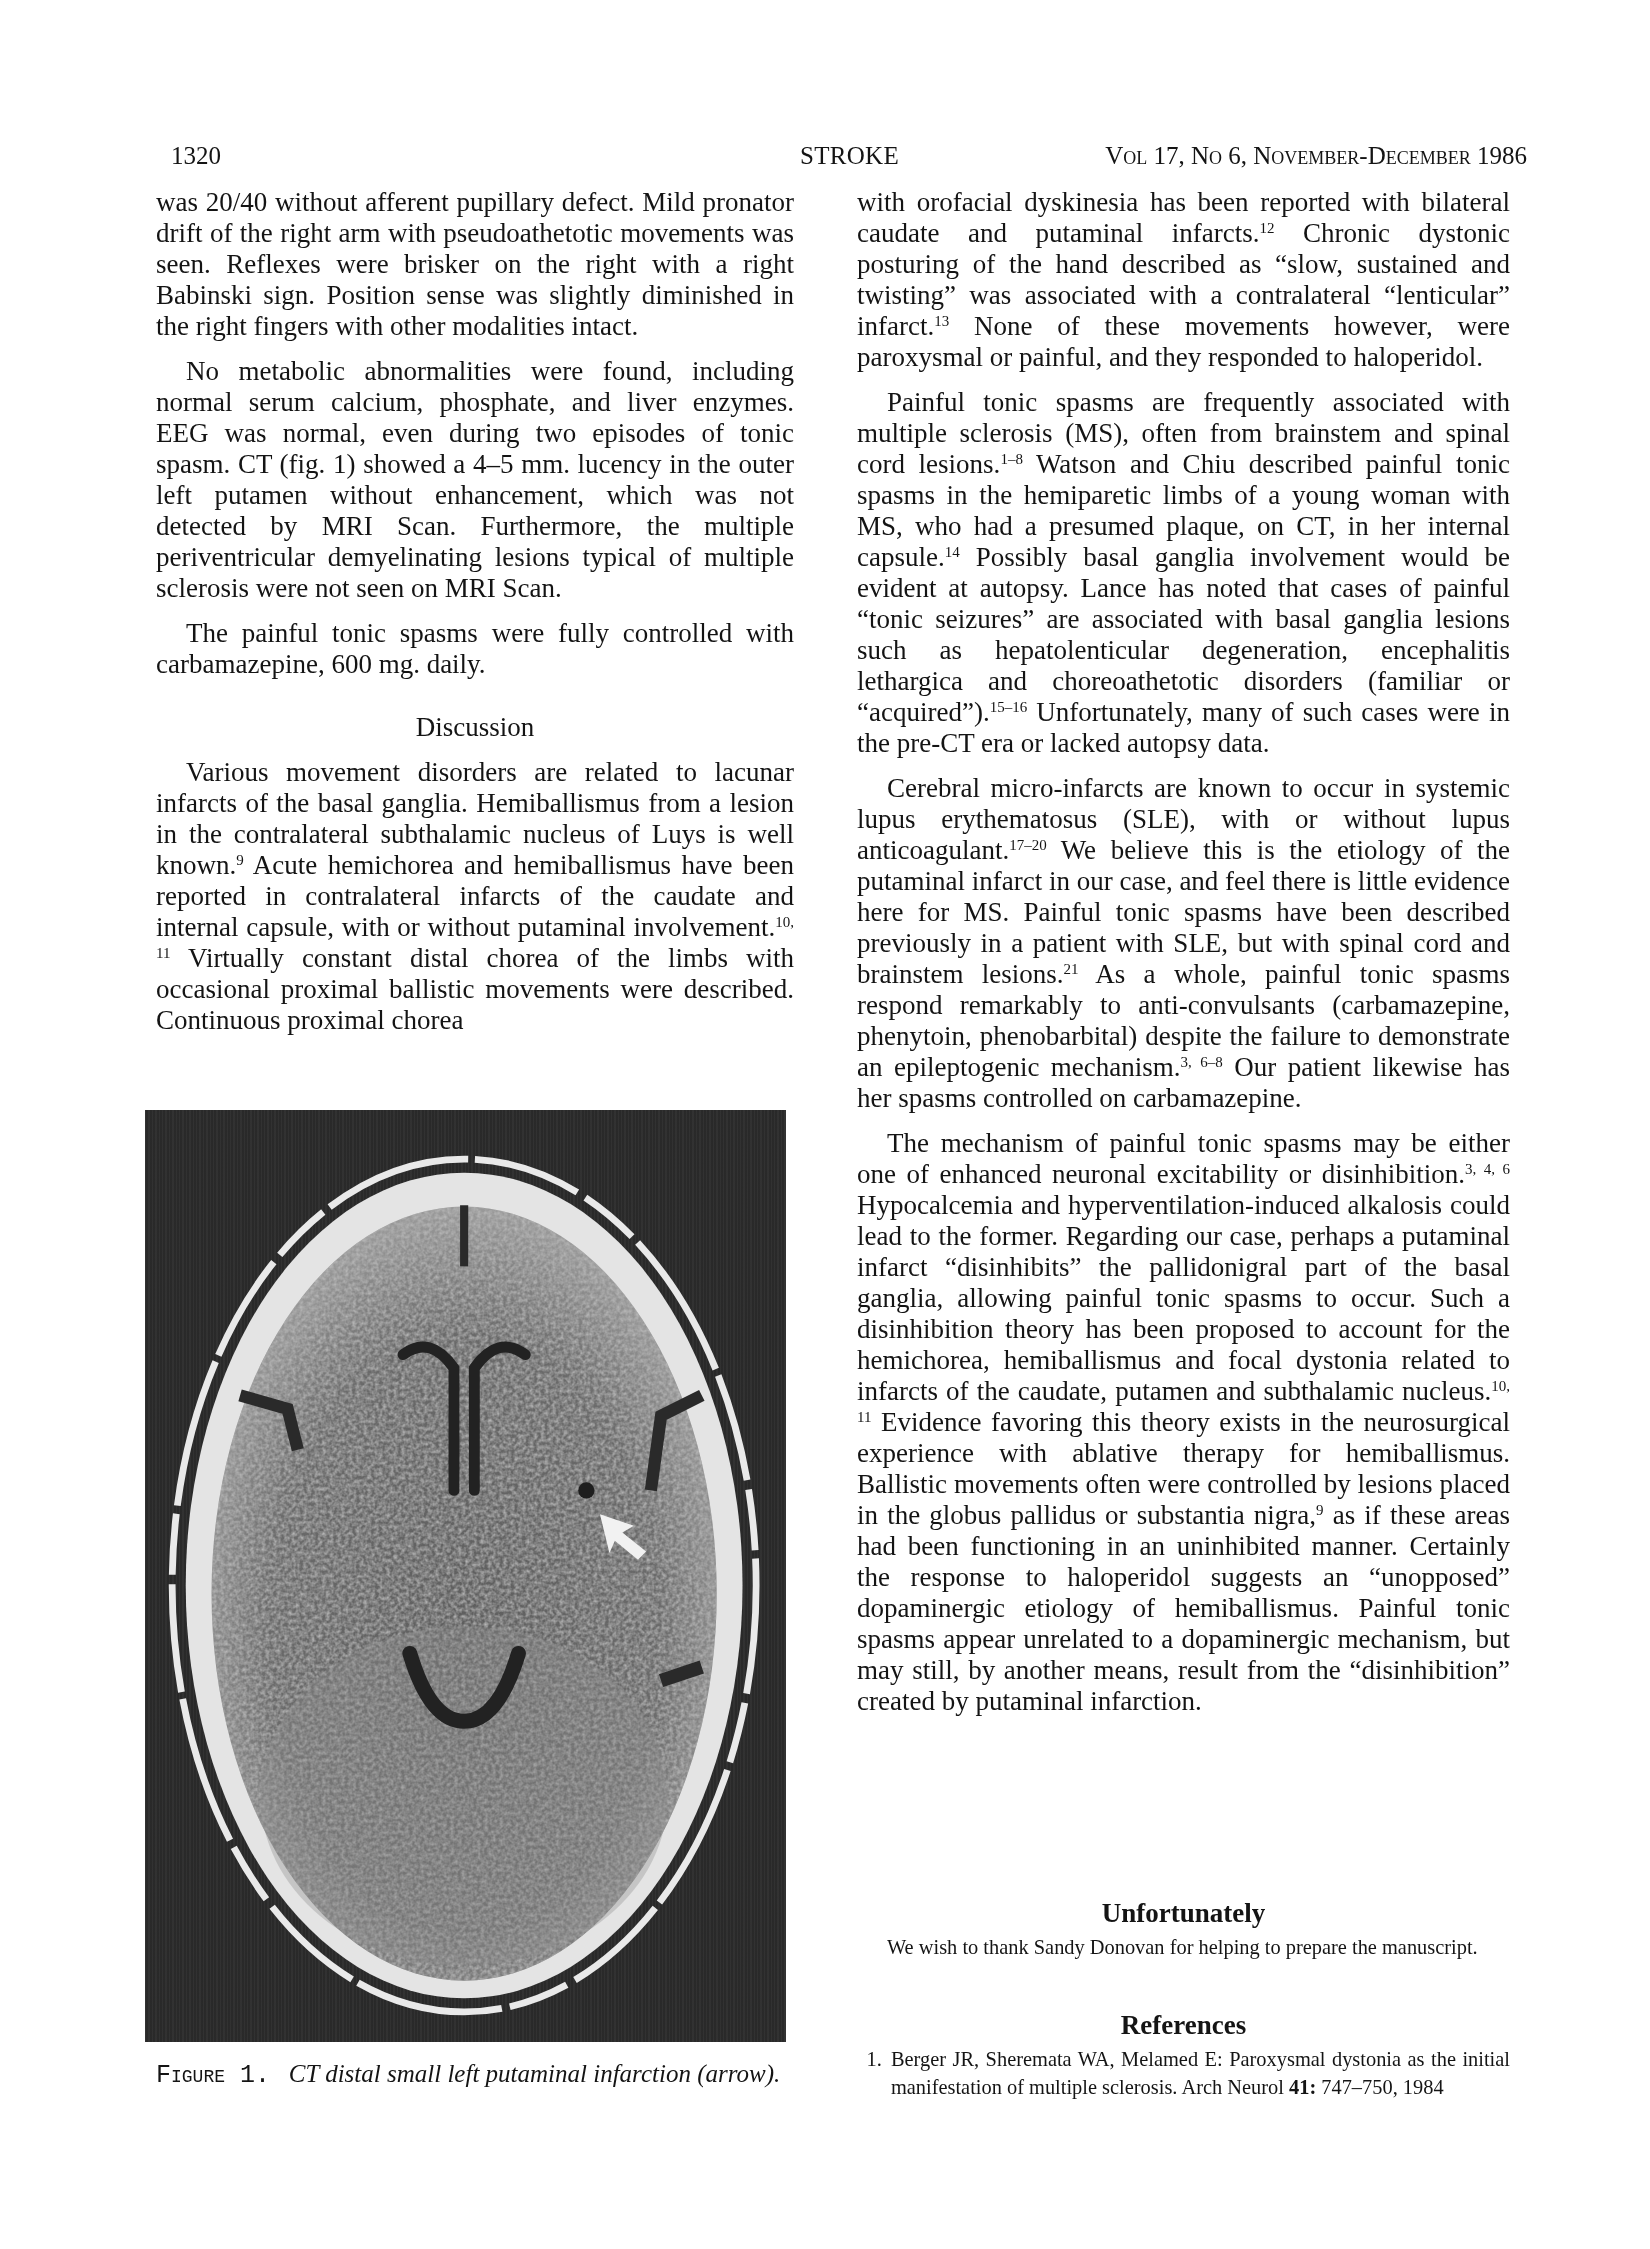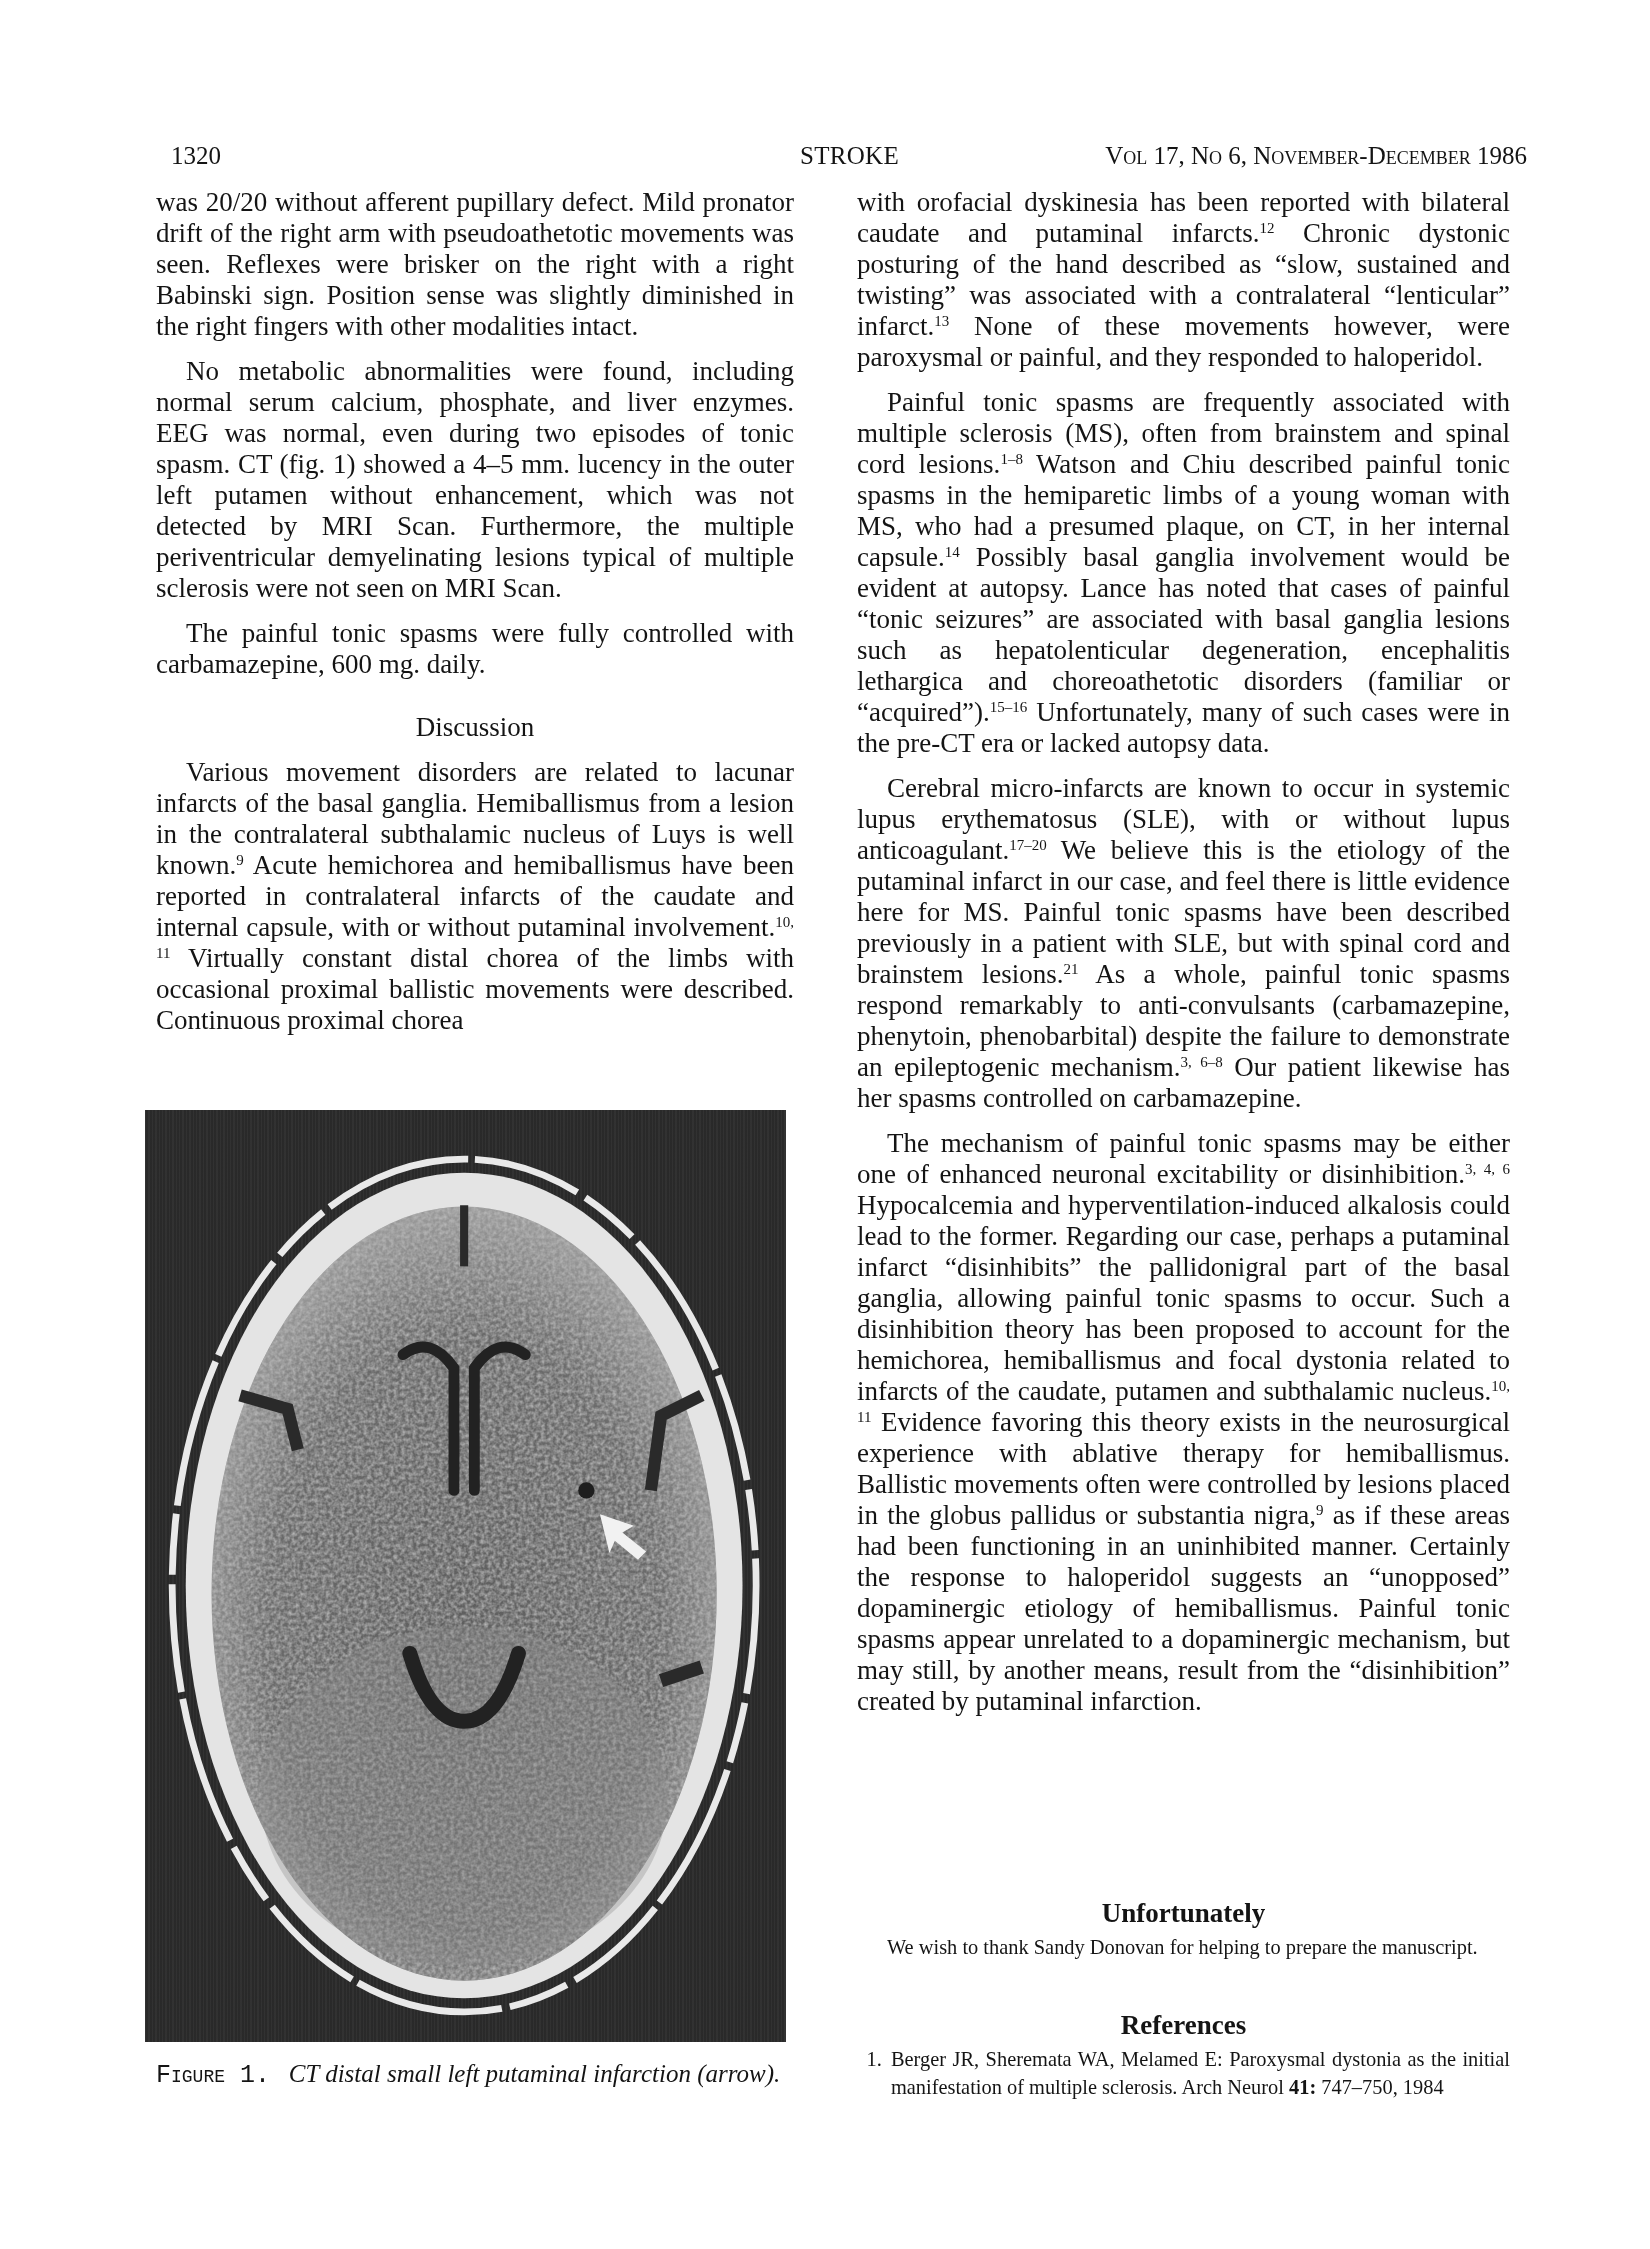--- a/index.html
+++ b/index.html
@@ -64,21 +64,21 @@
 <body>
 
 <div class="header">
   <span class="page-num">1320</span>
   <span class="journal">STROKE</span>
   <span class="volume">Vol 17, No 6, November-December 1986</span>
 </div>
 
 <div class="col left">
   <div id="left-paras">
-      <p>was 20/20 without afferent pupillary defect. Mild pronator drift of the right arm with pseudoathetotic movements was seen. Reflexes were brisker on the right with a right Babinski sign. Position sense was slightly diminished in the right fingers with other mo­dalities intact.</p>
+      <p>was 20/40 without afferent pupillary defect. Mild pronator drift of the right arm with pseudoathetotic movements was seen. Reflexes were brisker on the right with a right Babinski sign. Position sense was slightly diminished in the right fingers with other mo­dalities intact.</p>
       <p class="indent">No metabolic abnormalities were found, including normal serum calcium, phosphate, and liver enzymes. EEG was normal, even during two episodes of tonic spasm. CT (fig. 1) showed a 4–5 mm. lucency in the outer left putamen without enhancement, which was not detected by MRI Scan. Furthermore, the multiple periventricular demyelinating lesions typical of multi­ple sclerosis were not seen on MRI Scan.</p>
       <p class="indent">The painful tonic spasms were fully controlled with carbamazepine, 600 mg. daily.</p>
     </div>
   <div class="section-heading">Discussion</div>
   <div id="discussion-paras">
       <p class="indent">Various movement disorders are related to lacunar infarcts of the basal ganglia. Hemiballismus from a lesion in the contralateral subthalamic nucleus of Luys is well known.<sup>9</sup> Acute hemichorea and hemiballismus have been reported in contralateral infarcts of the cau­date and internal capsule, with or without putaminal involvement.<sup>10, 11</sup> Virtually constant distal chorea of the limbs with occasional proximal ballistic move­ments were described. Continuous proximal chorea</p>
     </div>
 </div>
 
 <div class="figure">

